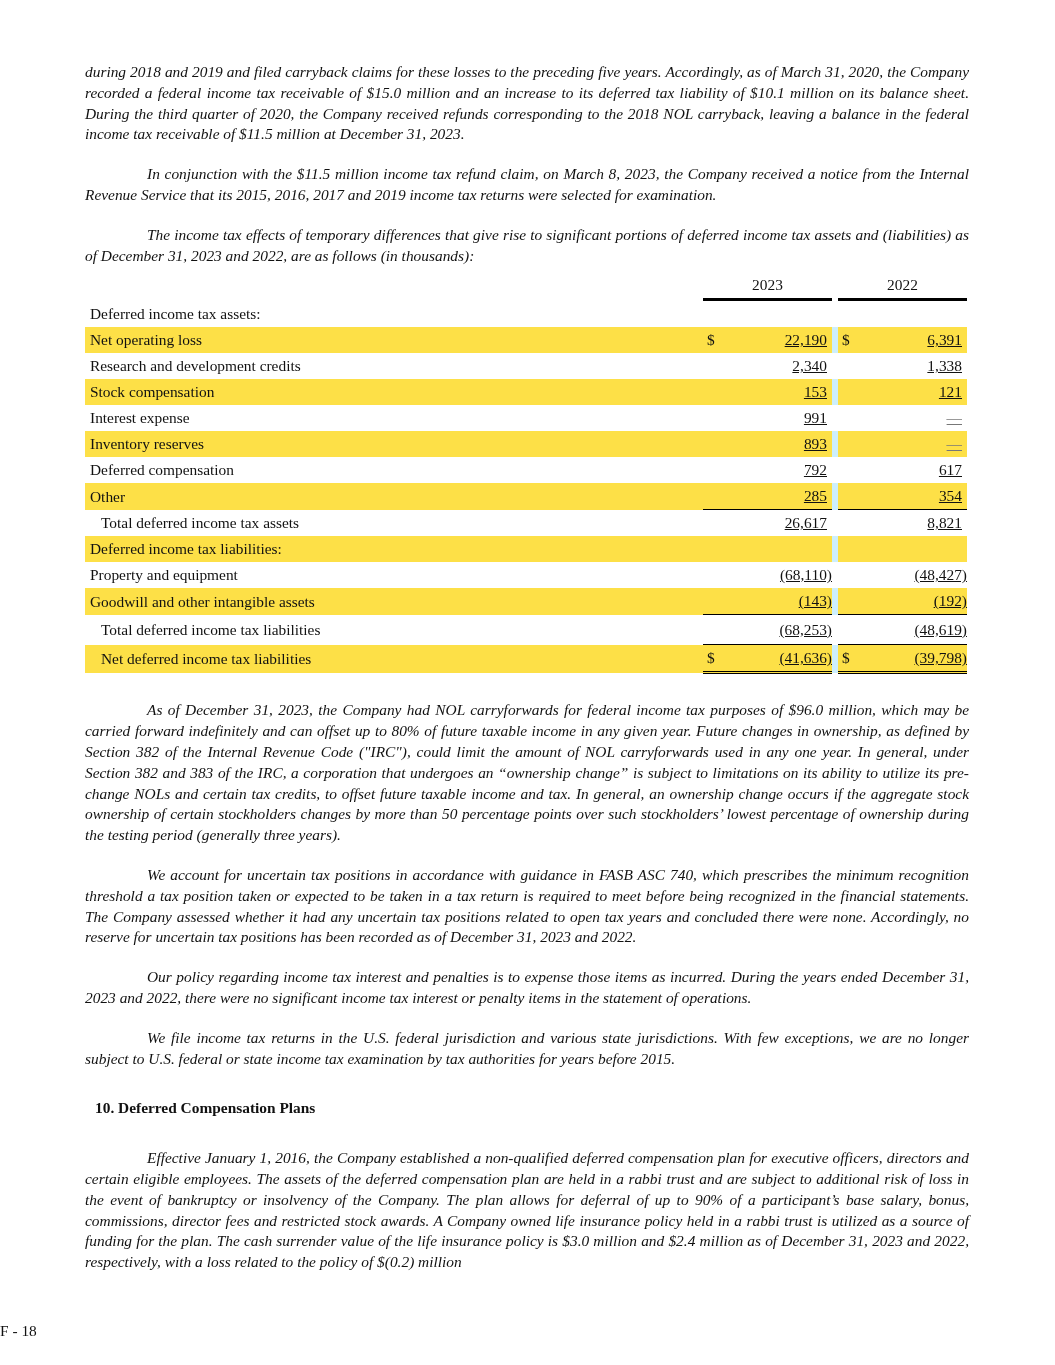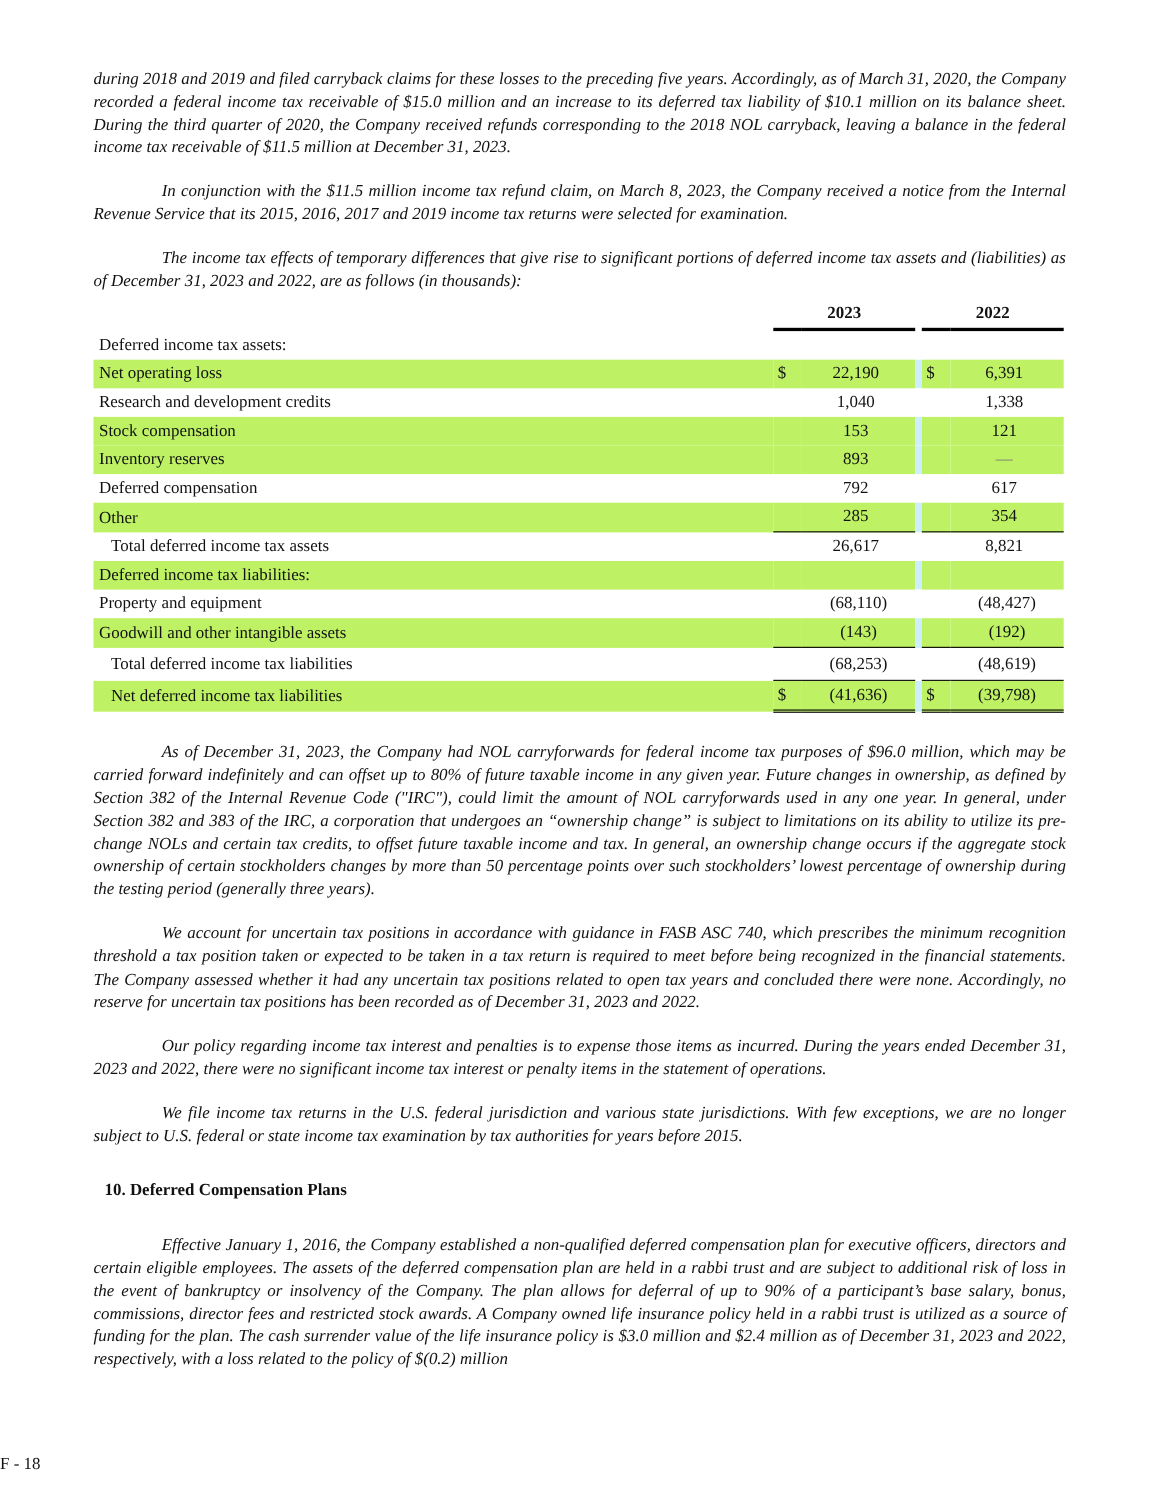--- a/index.html
+++ b/index.html
@@ -11,29 +11,29 @@
   p.para {
     margin: 0; text-align: justify; line-height: 20.8px; font-style: italic;
   }
   p.indent { text-indent: 62px; }
   .gap { height: 19px; }
   table.fin {
     border-collapse: collapse; width: 882px; margin-top: 6px;
     font-size: 15.4px;
   }
   table.fin td { padding: 0; height: 26px; line-height: 26px; white-space: nowrap; }
-  tr.shade td { background: #bef264; }
+  tr.shade td { background: #fde047; }
   td.lbl { padding-left: 5px !important; }
   td.lbl.ind { padding-left: 16px !important; }
   td.sp { width: 6px; background: #fff !important; }
   tr.shade td.sp { background: #cdeffd !important; }
   td.cur { width: 22px; text-align: left; padding-left: 4px !important; }
-  td.num { width: 98px; text-align: center; padding-right: 5px !important; }
+  td.num { width: 98px; text-align: right; padding-right: 5px !important; text-decoration: underline; }
   td.num.paren { padding-right: 0 !important; }
-  td.hdr { font-weight: bold; text-align: center; }
+  td.hdr { font-weight: normal; text-align: center; }
   .hdr-cell { border-bottom: 3px solid #000; }
   .rule-top { border-top: 1.5px solid #000; margin-top: 33px; }
   .dbl-bot { border-bottom: 3px double #000; }
   h3.section {
     margin: 10px; font-size: 15.4px; font-weight: bold; line-height: 20.8px;
   }
   .footer {
     position: absolute; top: 1322px; left: 0; width: 1055px; 
     font-size: 15.4px;
   }
@@ -70,32 +70,40 @@
       <td class="lbl">Net operating loss</td>
       <td class="cur">$</td>
       <td class="num">22,190</td>
       <td class="sp"></td>
       <td class="cur">$</td>
       <td class="num">6,391</td>
     </tr>
     <tr>
       <td class="lbl">Research and development credits</td>
       <td class="cur"></td>
-      <td class="num">1,040</td>
+      <td class="num">2,340</td>
       <td class="sp"></td>
           <td class="cur"></td>
       <td class="num">1,338</td>
     </tr>
     <tr class="shade">
       <td class="lbl">Stock compensation</td>
       <td class="cur"></td>
       <td class="num">153</td>
       <td class="sp"></td>
           <td class="cur"></td>
       <td class="num">121</td>
+    </tr>
+    <tr>
+      <td class="lbl">Interest expense</td>
+      <td class="cur"></td>
+      <td class="num">991</td>
+      <td class="sp"></td>
+          <td class="cur"></td>
+      <td class="num dash">—</td>
     </tr>
     <tr class="shade">
       <td class="lbl">Inventory reserves</td>
       <td class="cur"></td>
       <td class="num">893</td>
       <td class="sp"></td>
           <td class="cur"></td>
       <td class="num dash">—</td>
     </tr>
     <tr>

